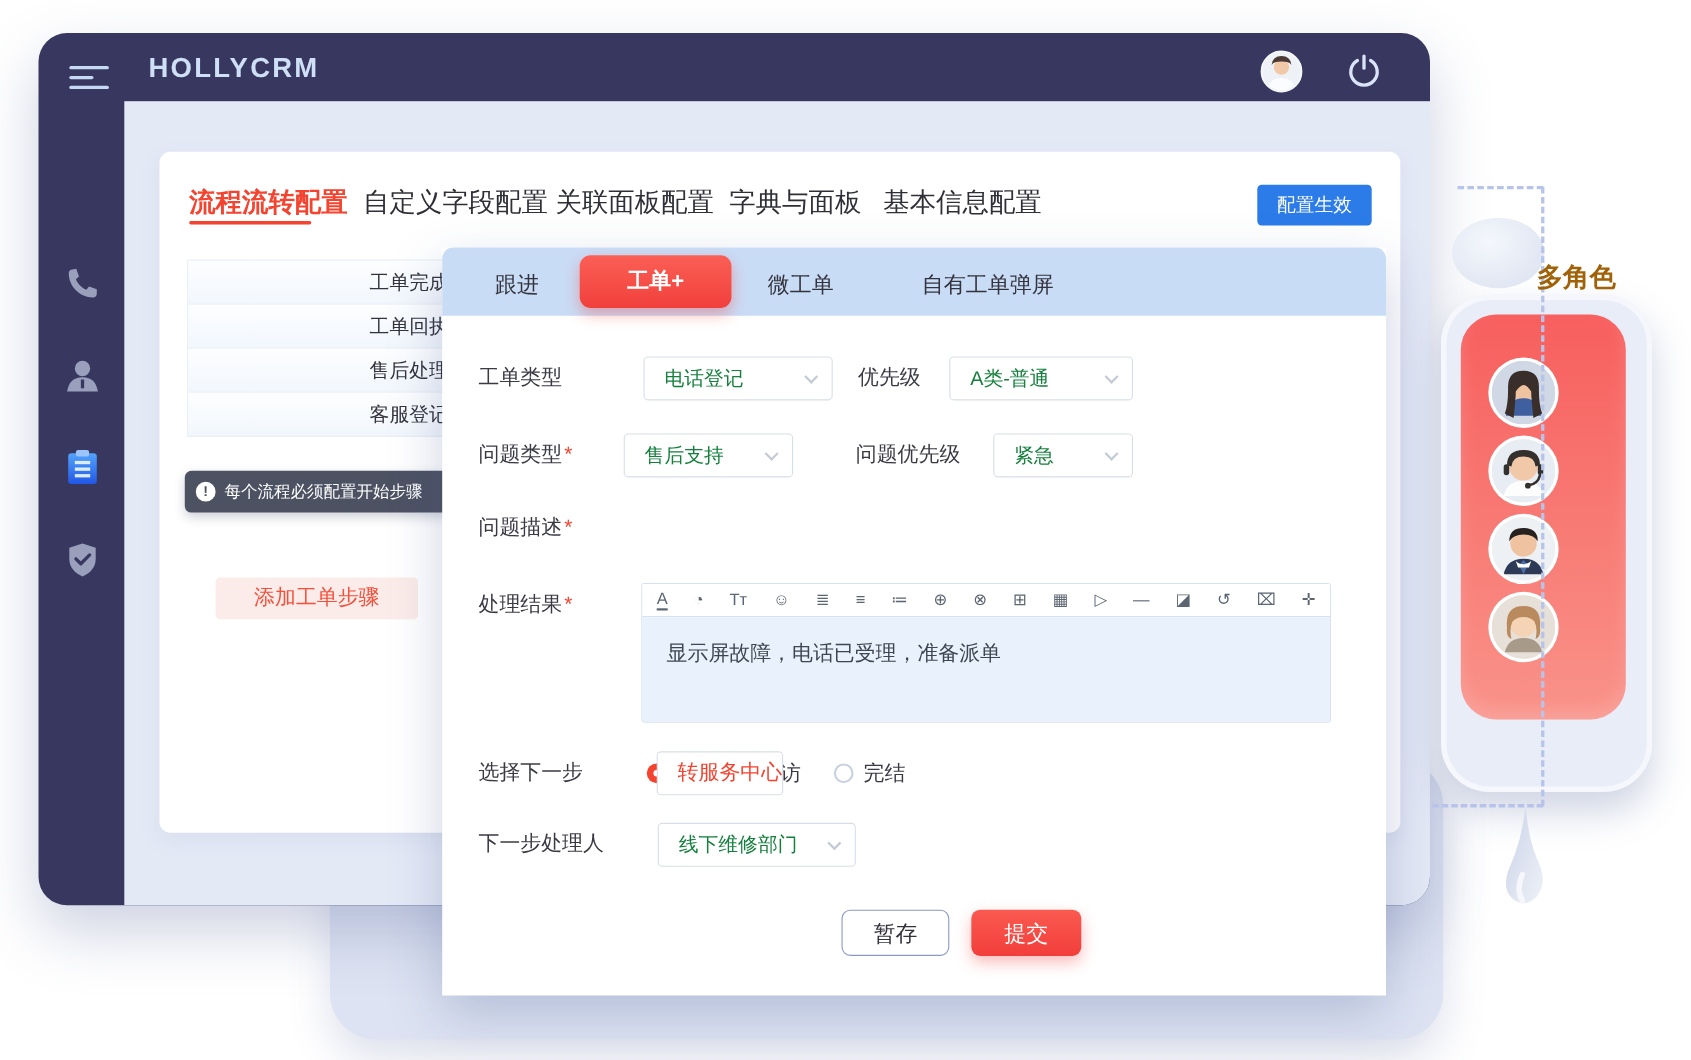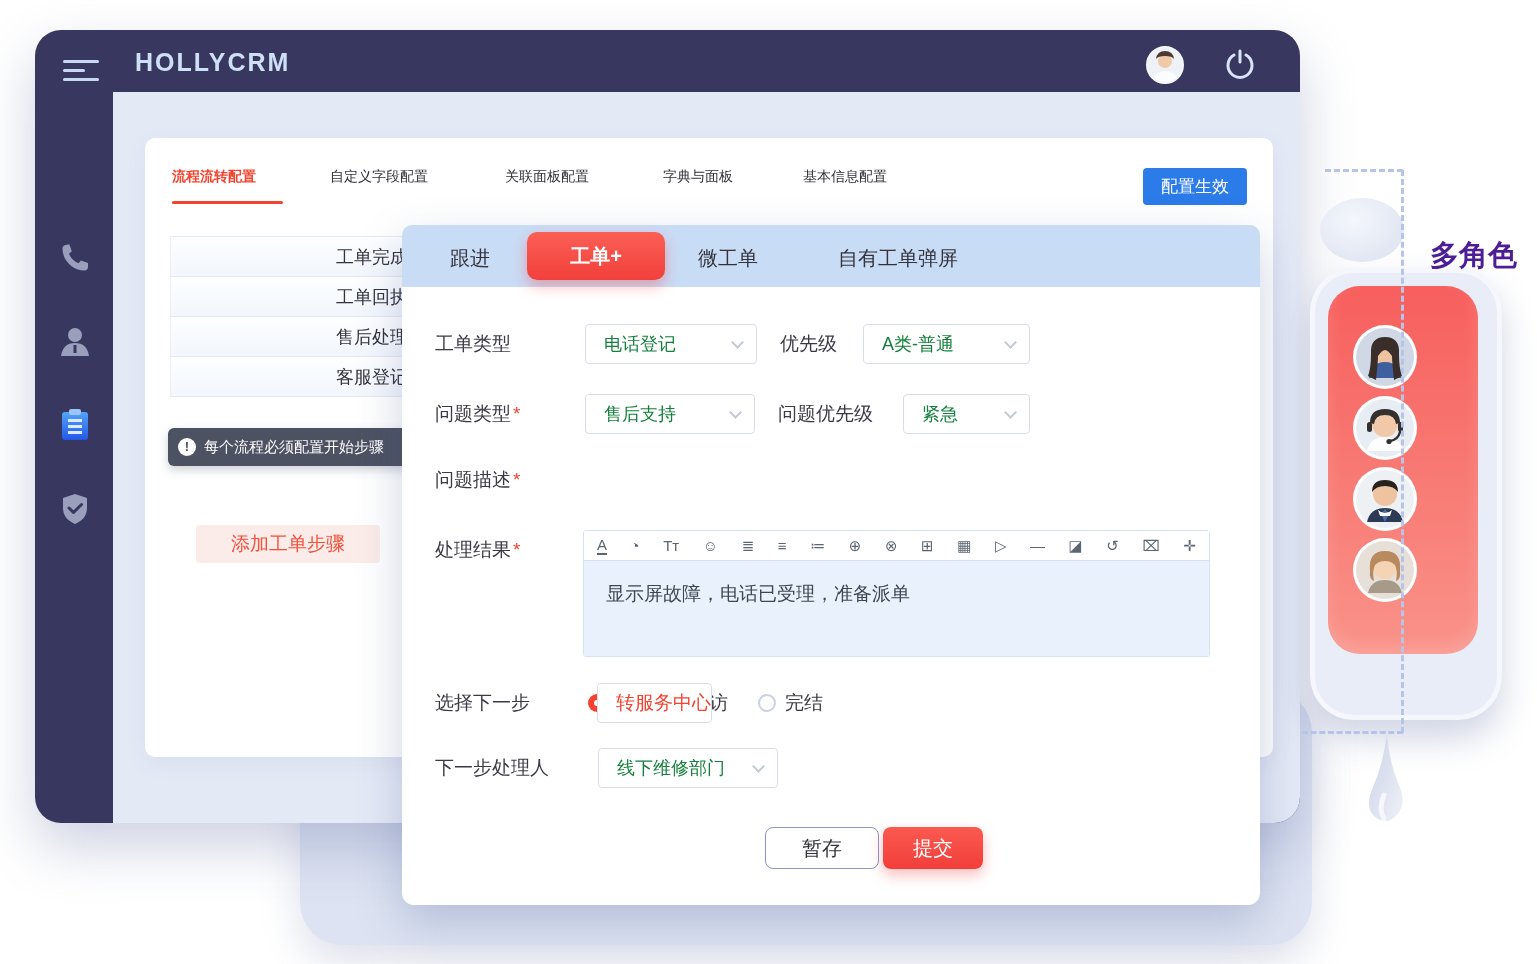--- a/index.html
+++ b/index.html
@@ -25,41 +25,41 @@
   .hdr-avatar{position:absolute;left:1111px;top:16px;width:38px;height:38px;border-radius:50%;
     background:#f3f5f8;overflow:hidden;cursor:pointer;border:2px solid #f3f5f8;}
   .power{position:absolute;left:1188px;top:18px;width:34px;height:34px;cursor:pointer;}
 
   .side-ico{position:absolute;left:24px;width:32px;height:34px;cursor:pointer;}
 
   
   .card{position:absolute;left:145px;top:138px;width:1128px;height:619px;background:#ffffff;
     border-radius:10px;box-shadow:0 6px 18px rgba(120,135,180,.10);}
 
-  .tab{position:absolute;top:168px;font-size:14px;color:#2f2f38;cursor:pointer;white-space:nowrap;}
+  .tab{position:absolute;top:168px;font-size:24px;color:#2f2f38;cursor:pointer;white-space:nowrap;}
   .tab.active{color:#f4432f;font-weight:bold;}
   .tab-underline{position:absolute;left:172px;top:201px;width:111px;height:3px;background:#f4432f;border-radius:2px;}
   .apply-btn{position:absolute;left:1143px;top:168px;width:104px;height:37px;background:#2b7be8;
     color:#fff;font-size:17px;border:none;border-radius:4px;cursor:pointer;line-height:37px;text-align:center;padding:0;}
 
   .wf-list{position:absolute;left:170px;top:236px;width:238px;border-top:1px solid #e2eaf5;}
   .wf-row{height:40px;line-height:40px;text-align:right;font-size:18px;color:#33333d;cursor:pointer;
     background:linear-gradient(180deg,#fdfeff,#f2f7fd);border-bottom:1px solid #e2eaf5;
     border-left:1px solid #eaf0f8;}
 
   .tooltip{position:absolute;left:168px;top:428px;width:241px;height:38px;background:#4d5263;border-radius:6px;
     color:#fff;font-size:15px;display:flex;align-items:center;box-shadow:0 4px 10px rgba(60,70,100,.25);}
   .tooltip .bang{width:18px;height:18px;border-radius:50%;background:#ffffff;color:#4d5263;font-weight:bold;
     font-size:13px;line-height:18px;text-align:center;margin:0 8px 0 10px;flex:none;}
 
   .add-step{position:absolute;left:196px;top:506px;width:184px;height:38px;background:#fcece9;color:#f4503c;
     font-size:19px;border:none;border-radius:4px;cursor:pointer;line-height:38px;text-align:center;padding:0;margin-top:19px;}
 
   
-  .modal{position:absolute;left:402px;top:225px;width:858px;height:680px;background:#ffffff;border-radius:12px;
+  .modal{position:absolute;left:402px;top:225px;width:858px;height:680px;background:#ffffff;border-radius:0;
     box-shadow:0 18px 45px rgba(60,80,140,.25);}
   .modal-head{position:absolute;left:0;top:0;right:0;height:62px;background:#c9dcf6;border-radius:10px 10px 0 0;}
   .mtab{position:absolute;top:20px;font-size:20px;color:#33333d;cursor:pointer;white-space:nowrap;}
   .mtab-pill{position:absolute;left:125px;top:7px;width:138px;height:48px;border-radius:10px;
     background:linear-gradient(180deg,#fb5f55,#f1403c);color:#fff;font-size:20px;font-weight:bold;
     line-height:48px;text-align:center;cursor:pointer;box-shadow:0 6px 14px rgba(242,64,60,.38);}
 
   .flabel{position:absolute;font-size:19px;color:#3a3a45;height:40px;line-height:40px;white-space:nowrap;}
   .req{color:#f4432f;margin-left:2px;}
 
@@ -78,34 +78,34 @@
   .ed-ico.u{border-bottom:2px solid #5c6673;padding-bottom:1px;}
   .ed-body{height:95px;background:#e9f2fc;font-size:19px;color:#3e4650;padding:20px 22px;cursor:text;}
 
   .radio-row{position:absolute;left:186px;top:458px;height:40px;display:flex;align-items:center;}
   .radio{width:18px;height:18px;border-radius:50%;border:2px solid #c9d2e0;background:#fff;cursor:pointer;flex:none;}
   .radio.sel{border:none;background:#f4432f;position:relative;}
   .radio.sel i{position:absolute;left:6px;top:6px;width:6px;height:6px;border-radius:50%;background:#fff;}
   .rlabel{font-size:19px;color:#3a3a45;margin:0 30px 0 9px;cursor:pointer;white-space:nowrap;}
   .rlabel.sel{color:#f4432f;margin-right:36px;}
 
-  .btn-save{position:absolute;left:363px;top:602px;width:114px;height:42px;background:#fff;border:1px solid #8c97c7;
+  .btn-save{position:absolute;left:363px;top:602px;width:98px;height:42px;background:#fff;border:1px solid #8c97c7;
     border-radius:8px;font-size:20px;color:#33333d;cursor:pointer;padding:0;}
   .btn-submit{position:absolute;left:481px;top:602px;width:100px;height:42px;border:none;border-radius:8px;
     background:linear-gradient(180deg,#fa5a50,#f23e3b);color:#fff;font-size:20px;cursor:pointer;padding:0;
     box-shadow:0 6px 14px rgba(242,64,60,.35);}
 
   
   .dash-v{position:absolute;left:1401px;top:170px;height:563px;width:0;border-left:3px dashed #b7c4ea;z-index:6;}
   .dash-h-top{position:absolute;left:1325px;top:169px;width:78px;height:0;border-top:3px dashed #b7c4ea;z-index:6;}
   .dash-h-bot{position:absolute;left:1302px;top:731px;width:101px;height:0;border-top:3px dashed #b7c4ea;z-index:6;}
 
   .cloud{position:absolute;left:1320px;top:198px;width:84px;height:64px;border-radius:50%;
     background:radial-gradient(ellipse at 40% 35%,#f4f7fc,#d9e0ef);z-index:5;}
-  .callout-title{position:absolute;left:1430px;top:236px;font-size:29px;font-weight:bold;color:#4c1d95;z-index:7;white-space:nowrap;}
+  .callout-title{position:absolute;left:1397px;top:236px;font-size:24px;font-weight:bold;color:#a16207;z-index:7;white-space:nowrap;}
 
   .phone{position:absolute;left:1310px;top:268px;width:192px;height:452px;border-radius:44px;
     background:#e9edf8;box-shadow:0 18px 34px rgba(100,115,165,.30), inset 0 0 0 5px rgba(255,255,255,.55);z-index:4;}
   .redpanel{position:absolute;left:18px;top:18px;width:150px;height:368px;border-radius:32px;
     background:linear-gradient(180deg,#f75f5d,#f9938a);box-shadow:inset 0 -8px 16px rgba(255,255,255,.15);}
   .r-avatar{position:absolute;left:43px;width:64px;height:64px;border-radius:50%;overflow:hidden;
     border:3px solid rgba(255,255,255,.85);background:#fff;}
 
   .drop{position:absolute;left:1360px;top:733px;z-index:6;}
 </style>
@@ -216,21 +216,21 @@
       <span>电话登记</span>
       <i class="chev"></i></div>
     <div class="flabel" style="left:378px;top:99px;">
       <span>优先级</span></div>
     <div class="sel" style="left:461px;top:99px;width:167px;">
       <span>A类-普通</span>
       <i class="chev"></i></div>
 
     <div class="flabel" style="left:33px;top:169px;">
       <span>问题类型</span><span class="req">*</span></div>
-    <div class="sel" style="left:183px;top:169px;width:170px;">
+    <div class="sel" style="left:165px;top:169px;width:154px;">
       <span>售后支持</span>
       <i class="chev"></i></div>
     <div class="flabel" style="left:376px;top:169px;">
       <span>问题优先级</span></div>
     <div class="sel" style="left:501px;top:169px;width:127px;">
       <span>紧急</span>
       <i class="chev"></i></div>
 
     <div class="flabel" style="left:33px;top:235px;">
       <span>问题描述</span><span class="req">*</span></div>

